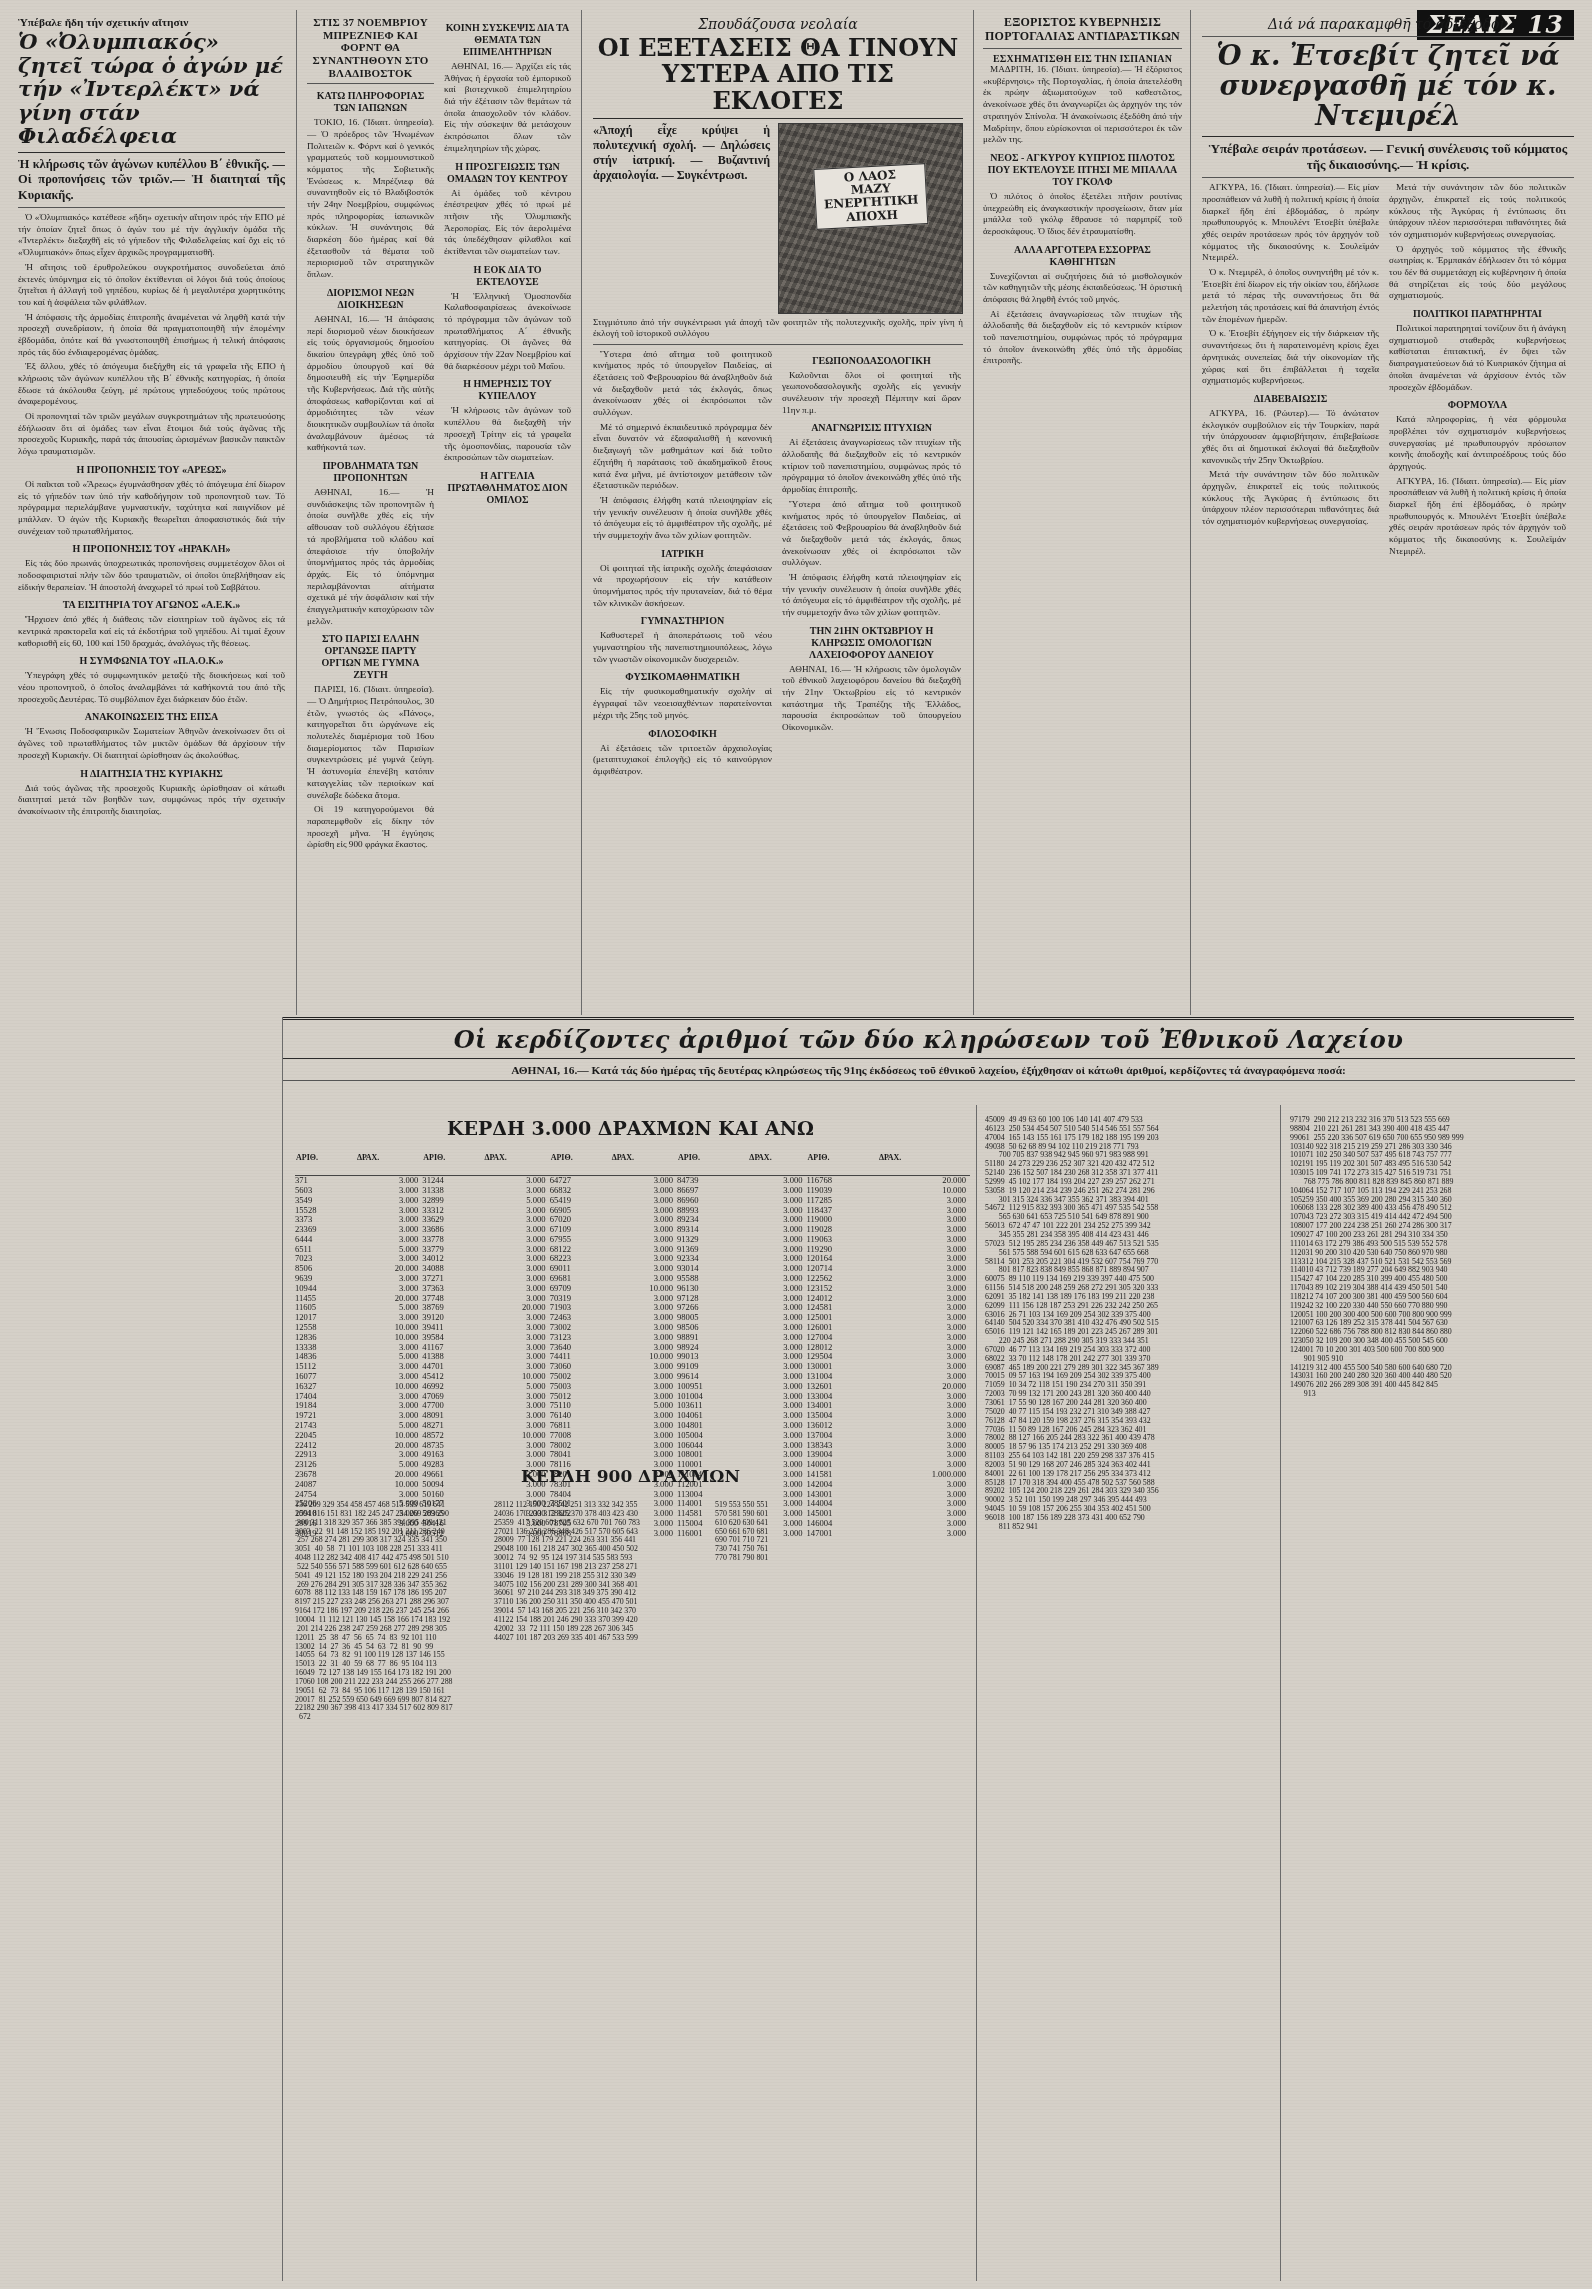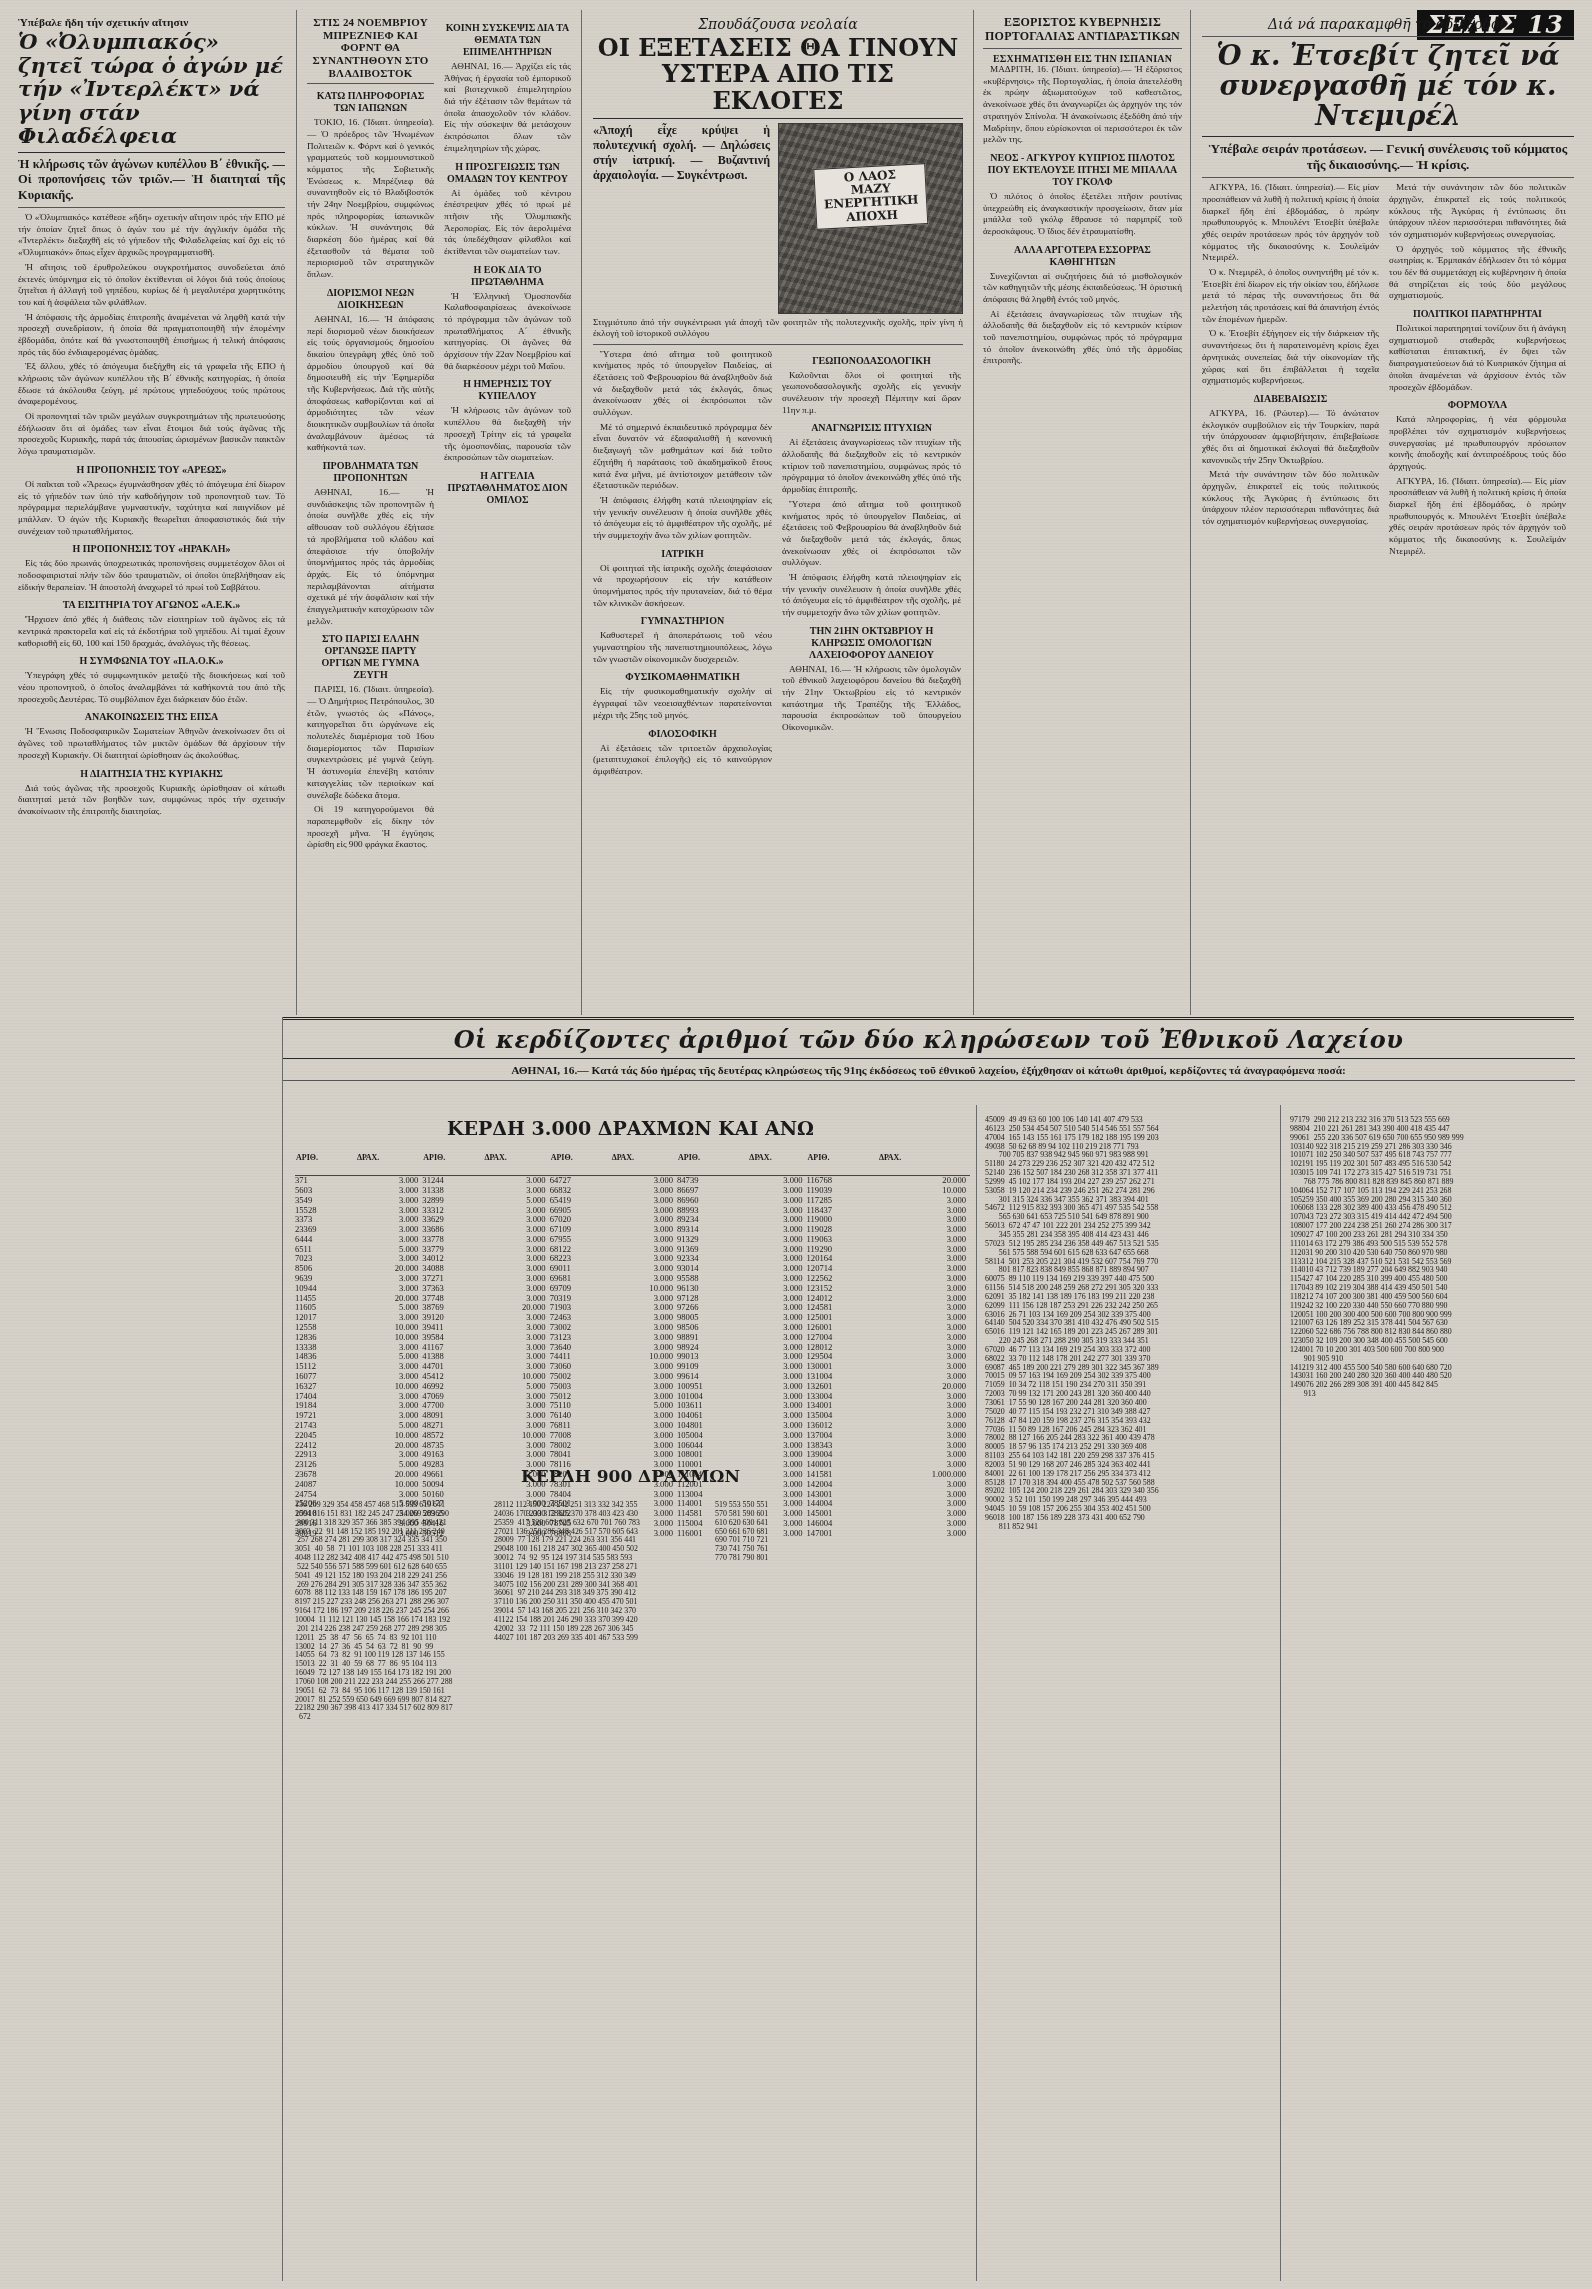--- a/index.html
+++ b/index.html
@@ -85,42 +85,42 @@
       <div class="sect">Η ΣΥΜΦΩΝΙΑ ΤΟΥ «Π.Α.Ο.Κ.»</div>
       <p>Ὑπεγράφη χθές τό συμφωνητικόν μεταξύ τῆς διοικήσεως καί τοῦ νέου προπονητοῦ, ὁ ὁποῖος ἀναλαμβάνει τά καθήκοντά του ἀπό τῆς προσεχοῦς Δευτέρας. Τό συμβόλαιον ἔχει διάρκειαν δύο ἐτῶν.</p>
       <div class="sect">ΑΝΑΚΟΙΝΩΣΕΙΣ ΤΗΣ ΕΠΣΑ</div>
       <p>Ἡ Ἕνωσις Ποδοσφαιρικῶν Σωματείων Ἀθηνῶν ἀνεκοίνωσεν ὅτι οἱ ἀγῶνες τοῦ πρωταθλήματος τῶν μικτῶν ὁμάδων θά ἀρχίσουν τήν προσεχῆ Κυριακήν. Οἱ διαιτηταί ὡρίσθησαν ὡς ἀκολούθως.</p>
       <div class="sect">Η ΔΙΑΙΤΗΣΙΑ ΤΗΣ ΚΥΡΙΑΚΗΣ</div>
       <p>Διά τούς ἀγῶνας τῆς προσεχοῦς Κυριακῆς ὡρίσθησαν οἱ κάτωθι διαιτηταί μετά τῶν βοηθῶν των, συμφώνως πρός τήν σχετικήν ἀνακοίνωσιν τῆς ἐπιτροπῆς διαιτησίας.</p>
     </div>
   </div>
 
   <div class="col" style="left:289px;top:6px;width:127px;height:995px;">
-    <div class="kicker">ΣΤΙΣ 24 ΝΟΕΜΒΡΙΟΥ ΜΠΡΕΖΝΙΕΦ ΚΑΙ ΦΟΡΝΤ ΘΑ ΣΥΝΑΝΤΗΘΟΥΝ ΣΤΟ ΒΛΑΔΙΒΟΣΤΟΚ</div>
+    <div class="kicker">ΣΤΙΣ 37 ΝΟΕΜΒΡΙΟΥ ΜΠΡΕΖΝΙΕΦ ΚΑΙ ΦΟΡΝΤ ΘΑ ΣΥΝΑΝΤΗΘΟΥΝ ΣΤΟ ΒΛΑΔΙΒΟΣΤΟΚ</div>
     <div class="rule thin"></div>
     <div class="body">
       <div class="sect">ΚΑΤΩ ΠΛΗΡΟΦΟΡΙΑΣ ΤΩΝ ΙΑΠΩΝΩΝ</div>
       <p>ΤΟΚΙΟ, 16. (Ἰδιαιτ. ὑπηρεσία).— Ὁ πρόεδρος τῶν Ἡνωμένων Πολιτειῶν κ. Φόρντ καί ὁ γενικός γραμματεύς τοῦ κομμουνιστικοῦ κόμματος τῆς Σοβιετικῆς Ἑνώσεως κ. Μπρέζνιεφ θά συναντηθοῦν εἰς τό Βλαδιβοστόκ τήν 24ην Νοεμβρίου, συμφώνως πρός πληροφορίας ἰαπωνικῶν κύκλων. Ἡ συνάντησις θά διαρκέση δύο ἡμέρας καί θά ἐξετασθοῦν τά θέματα τοῦ περιορισμοῦ τῶν στρατηγικῶν ὅπλων.</p>
       <div class="sect">ΔΙΟΡΙΣΜΟΙ ΝΕΩΝ ΔΙΟΙΚΗΣΕΩΝ</div>
       <p>ΑΘΗΝΑΙ, 16.— Ἡ ἀπόφασις περί διορισμοῦ νέων διοικήσεων εἰς τούς ὀργανισμούς δημοσίου δικαίου ὑπεγράφη χθές ὑπό τοῦ ἁρμοδίου ὑπουργοῦ καί θά δημοσιευθῆ εἰς τήν Ἐφημερίδα τῆς Κυβερνήσεως. Διά τῆς αὐτῆς ἀποφάσεως καθορίζονται καί αἱ ἁρμοδιότητες τῶν νέων διοικητικῶν συμβουλίων τά ὁποῖα ἀναλαμβάνουν ἀμέσως τά καθήκοντά των.</p>
       <div class="sect">ΠΡΟΒΛΗΜΑΤΑ ΤΩΝ ΠΡΟΠΟΝΗΤΩΝ</div>
       <p>ΑΘΗΝΑΙ, 16.— Ἡ συνδιάσκεψις τῶν προπονητῶν ἡ ὁποία συνῆλθε χθές εἰς τήν αἴθουσαν τοῦ συλλόγου ἐξήτασε τά προβλήματα τοῦ κλάδου καί ἀπεφάσισε τήν ὑποβολήν ὑπομνήματος πρός τάς ἁρμοδίας ἀρχάς. Εἰς τό ὑπόμνημα περιλαμβάνονται αἰτήματα σχετικά μέ τήν ἀσφάλισιν καί τήν ἐπαγγελματικήν κατοχύρωσιν τῶν μελῶν.</p>
       <div class="sect">ΣΤΟ ΠΑΡΙΣΙ ΕΛΛΗΝ ΟΡΓΑΝΩΣΕ ΠΑΡΤΥ ΟΡΓΙΩΝ ΜΕ ΓΥΜΝΑ ΖΕΥΓΗ</div>
       <p>ΠΑΡΙΣΙ, 16. (Ἰδιαιτ. ὑπηρεσία).— Ὁ Δημήτριος Πετρόπουλος, 30 ἐτῶν, γνωστός ὡς «Πάνος», κατηγορεῖται ὅτι ὠργάνωνε εἰς πολυτελές διαμέρισμα τοῦ 16ου διαμερίσματος τῶν Παρισίων συγκεντρώσεις μέ γυμνά ζεύγη. Ἡ ἀστυνομία ἐπενέβη κατόπιν καταγγελίας τῶν περιοίκων καί συνέλαβε δώδεκα ἄτομα.</p>
       <p>Οἱ 19 κατηγορούμενοι θά παραπεμφθοῦν εἰς δίκην τόν προσεχῆ μῆνα. Ἡ ἐγγύησις ὡρίσθη εἰς 900 φράγκα ἕκαστος.</p>
     </div>
   </div>
 
   <div class="col" style="left:426px;top:6px;width:127px;height:995px;">
     <div class="body">
       <div class="sect">ΚΟΙΝΗ ΣΥΣΚΕΨΙΣ ΔΙΑ ΤΑ ΘΕΜΑΤΑ ΤΩΝ ΕΠΙΜΕΛΗΤΗΡΙΩΝ</div>
       <p>ΑΘΗΝΑΙ, 16.— Ἀρχίζει εἰς τάς Ἀθήνας ἡ ἐργασία τοῦ ἐμπορικοῦ καί βιοτεχνικοῦ ἐπιμελητηρίου διά τήν ἐξέτασιν τῶν θεμάτων τά ὁποῖα ἀπασχολοῦν τόν κλάδον. Εἰς τήν σύσκεψιν θά μετάσχουν ἐκπρόσωποι ὅλων τῶν ἐπιμελητηρίων τῆς χώρας.</p>
       <div class="sect">Η ΠΡΟΣΓΕΙΩΣΙΣ ΤΩΝ ΟΜΑΔΩΝ ΤΟΥ ΚΕΝΤΡΟΥ</div>
       <p>Αἱ ὁμάδες τοῦ κέντρου ἐπέστρεψαν χθές τό πρωί μέ πτῆσιν τῆς Ὀλυμπιακῆς Ἀεροπορίας. Εἰς τόν ἀερολιμένα τάς ὑπεδέχθησαν φίλαθλοι καί ἐκτίθενται τῶν σωματείων των.</p>
-      <div class="sect">Η ΕΟΚ ΔΙΑ ΤΟ ΠΡΩΤΑΘΛΗΜΑ</div>
+      <div class="sect">Η ΕΟΚ ΔΙΑ ΤΟ ΕΚΤΕΛΟΥΣΕ</div>
       <p>Ἡ Ἑλληνική Ὀμοσπονδία Καλαθοσφαιρίσεως ἀνεκοίνωσε τό πρόγραμμα τῶν ἀγώνων τοῦ πρωταθλήματος Α΄ ἐθνικῆς κατηγορίας. Οἱ ἀγῶνες θά ἀρχίσουν τήν 22αν Νοεμβρίου καί θά διαρκέσουν μέχρι τοῦ Μαΐου.</p>
       <div class="sect">Η ΗΜΕΡΗΣΙΣ ΤΟΥ ΚΥΠΕΛΛΟΥ</div>
       <p>Ἡ κλήρωσις τῶν ἀγώνων τοῦ κυπέλλου θά διεξαχθῆ τήν προσεχῆ Τρίτην εἰς τά γραφεῖα τῆς ὁμοσπονδίας, παρουσία τῶν ἐκπροσώπων τῶν σωματείων.</p>
       <div class="sect">Η ΑΓΓΕΛΙΑ ΠΡΩΤΑΘΛΗΜΑΤΟΣ ΔΙΟΝ ΟΜΙΛΟΣ</div>
     </div>
   </div>
 
   <div class="col" style="left:575px;top:6px;width:370px;height:995px;">
     <div style="font-size:14px;font-style:italic;text-align:center;font-family:'DejaVu Serif',serif;">Σπουδάζουσα νεολαία</div>
     <div class="hd" style="font-size:24px;margin-top:3px;line-height:1.1;">ΟΙ ΕΞΕΤΑΣΕΙΣ ΘΑ ΓΙΝΟΥΝ ΥΣΤΕΡΑ ΑΠΟ ΤΙΣ ΕΚΛΟΓΕΣ</div>

